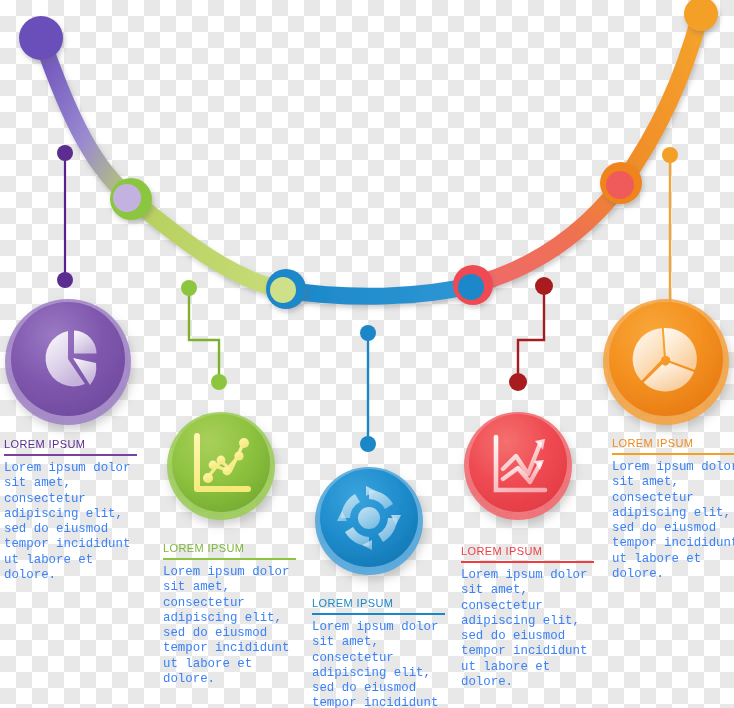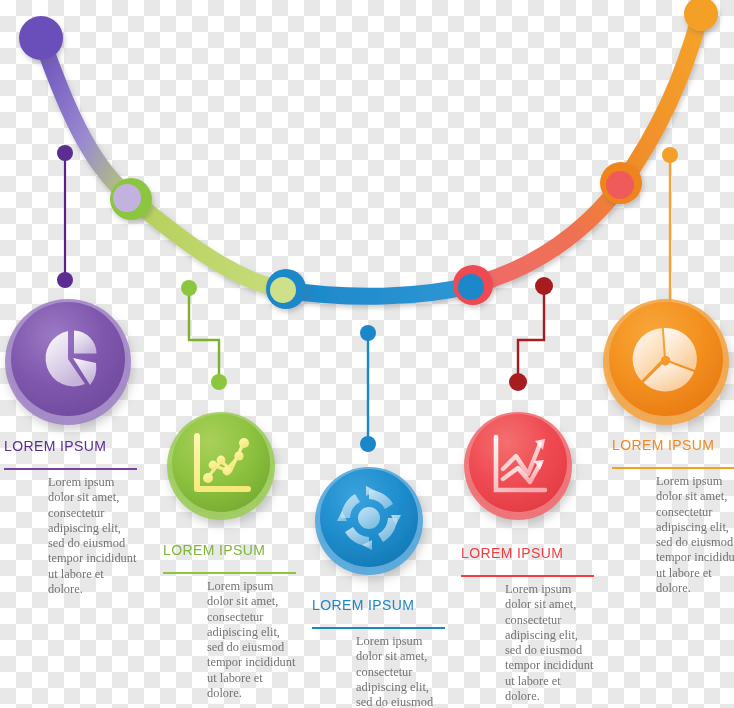--- a/index.html
+++ b/index.html
@@ -14,28 +14,27 @@
     background-size:32px 32px;
     background-position:0 0,16px 16px;
     overflow:hidden;
   }
   #stage{position:relative;width:734px;height:708px;}
   .layer{position:absolute;left:0;top:0;width:734px;height:708px;}
   #svg-art{pointer-events:none;}
 
   .block{position:absolute;width:133px;}
   .block .title{
-    font-size:14px;letter-spacing:.4px;font-weight:400;
-    padding-bottom:14px;margin-bottom:5px;
+    font-size:11px;letter-spacing:.4px;font-weight:400;
+    padding-bottom:4px;margin-bottom:5px;
     white-space:nowrap;
   }
   .block .body{
-    font-size:12.4px;line-height:15.3px;color:#737373;
-    font-family:Liberation Serif, serif;
-    margin-left:44px;
+    font-size:12.4px;line-height:15.3px;color:#3b82f6;
+    font-family:Liberation Mono, monospace;
   }
   .b-purple{left:4px;top:438px;}
   .b-purple .title{color:#5b2d8e;border-bottom:2px solid #7b3fa0;}
   .b-green{left:163px;top:542px;}
   .b-green .title{color:#7fb538;border-bottom:2px solid #8cc63f;}
   .b-blue{left:312px;top:597px;}
   .b-blue .title{color:#1b87c9;border-bottom:2px solid #1b87c9;}
   .b-red{left:461px;top:545px;}
   .b-red .title{color:#ef3e42;border-bottom:2px solid #ef3e42;}
   .b-orange{left:612px;top:437px;}

